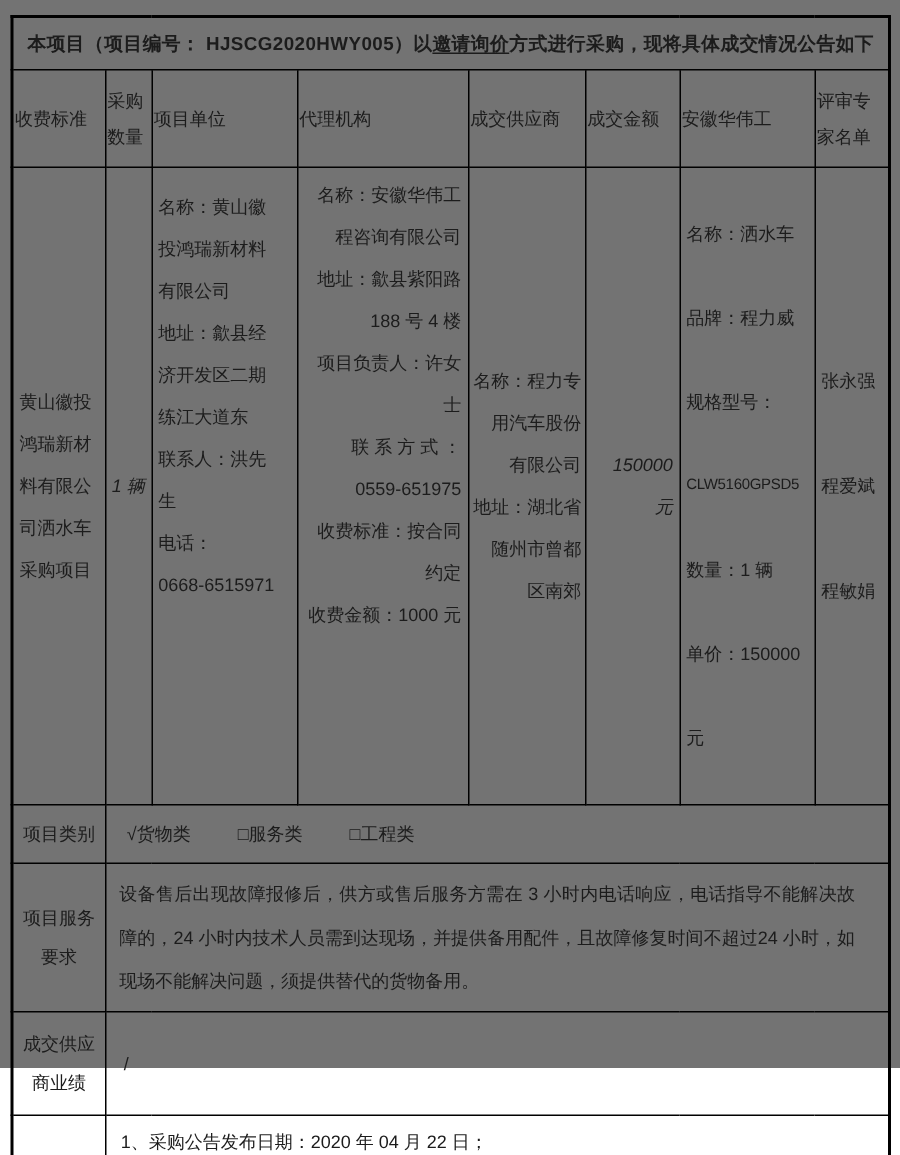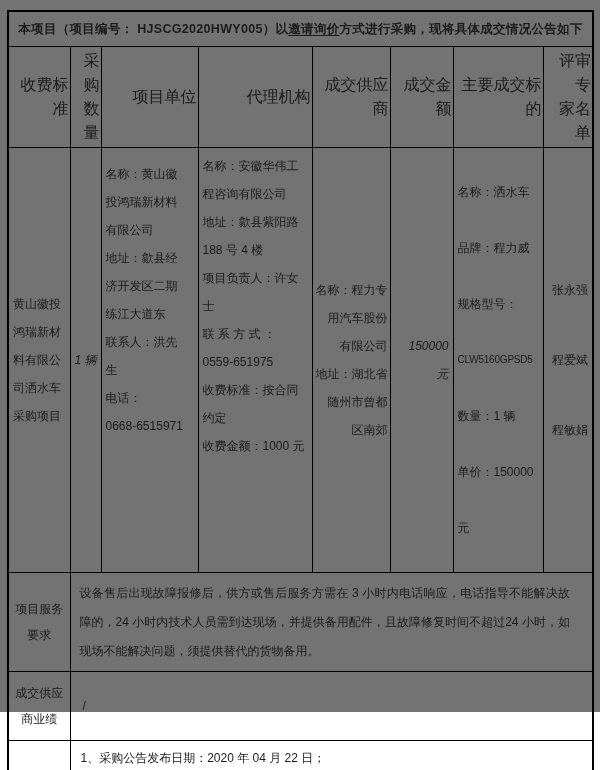--- a/index.html
+++ b/index.html
@@ -41,41 +41,41 @@
     text-align: center;
     font-weight: bold;
     font-size: 12.5px;
     letter-spacing: 0.3px;
     padding: 2px;
   }
   .u { text-decoration: underline; text-underline-offset: 2px; }
   
   .r-head td {
     height: 60px;
-    text-align: right;
+    text-align: left;
     white-space: pre-line;
     line-height: 24px;
     padding: 2px 1px;
-    font-size: 16px;
+    font-size: 12px;
   }
   
   .r-main td {
     height: 316px;
     line-height: 28px;
     white-space: pre-line;
     padding: 2px 4px;
   }
   .r-main td.top { vertical-align: top; }
   .pt12 { padding-top: 12px !important; }
-  .pt4  { padding-top: 4px !important; }
+  .pt4  { padding-top: 4px !important; text-align: right; }
   .ctr  { text-align: right; font-style: italic; }
   .cell-supplier { padding: 2px 2px !important; text-align: right; }
   .model { font-size: 10px; letter-spacing: -0.2px; line-height: 28px; }
   .subject-line { line-height: 28px; }
-  .expert { line-height: 28px; margin: 7px 0; text-align: right; }
+  .expert { line-height: 28px; margin: 7px 0; text-align: left; }
   
   .lbl {
     text-align: center;
     white-space: pre-line;
     line-height: 26px;
     padding: 2px 1px;
   }
   
   .r-cat td { height: 34px; }
   .r-cat .content { padding-left: 14px; }
@@ -117,21 +117,21 @@
     </tr>
 
     <tr class="r-head">
       <td>收费标准</td>
       <td>采购
 数量</td>
       <td>项目单位</td>
       <td>代理机构</td>
       <td>成交供应商</td>
       <td>成交金额</td>
-      <td>主要成交标的</td>
+      <td>安徽华伟工</td>
       <td>评审专
 家名单</td>
     </tr>
 
     <tr class="r-main">
       <td>黄山徽投
 鸿瑞新材
 料有限公
 司洒水车
 采购项目</td>
@@ -173,20 +173,28 @@
         <div class="subject-line">单价：150000</div>
         <div class="subject-line">元</div>
       </td>
       <td>
         <div class="expert">张永强</div>
         <div class="expert">程爱斌</div>
         <div class="expert">程敏娟</div>
       </td>
     </tr>
 
+    <tr class="r-cat">
+      <td class="lbl">项目类别</td>
+      <td colspan="7" class="content">
+        <span class="opt">√货物类</span>
+        <span class="opt">□服务类</span>
+        <span class="opt">□工程类</span>
+      </td>
+    </tr>
 
     <tr class="r-svc">
       <td class="lbl">项目服务
 要求</td>
       <td colspan="7" class="content">设备售后出现故障报修后，供方或售后服务方需在 3 小时内电话响应，电话指导不能解决故障的，24 小时内技术人员需到达现场，并提供备用配件，且故障修复时间不超过24 小时，如现场不能解决问题，须提供替代的货物备用。</td>
     </tr>
 
     <tr class="r-perf">
       <td class="lbl">成交供应
 商业绩</td>

